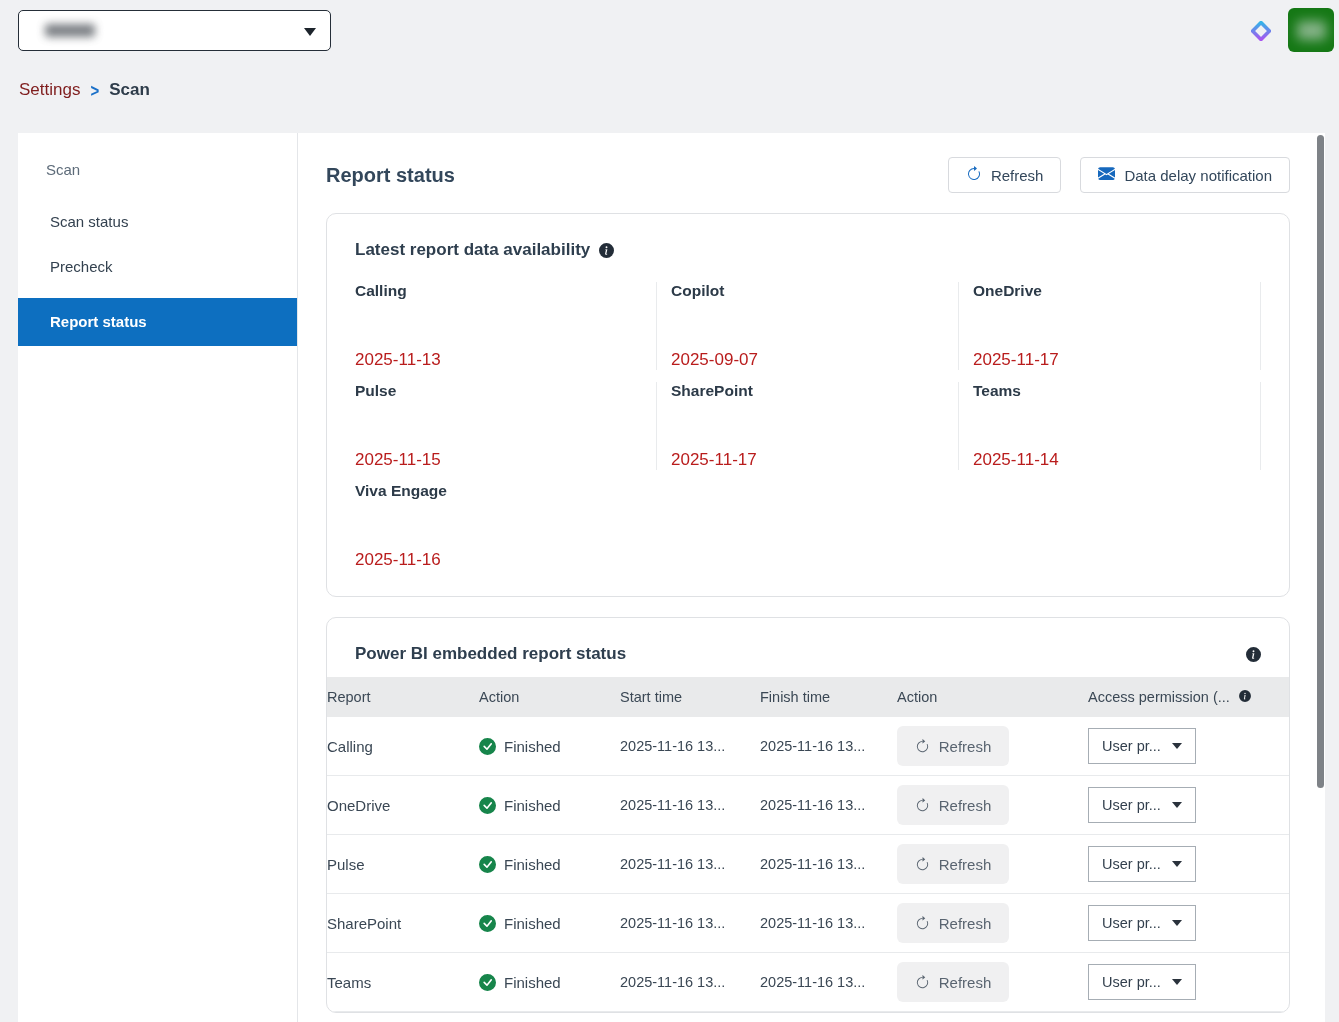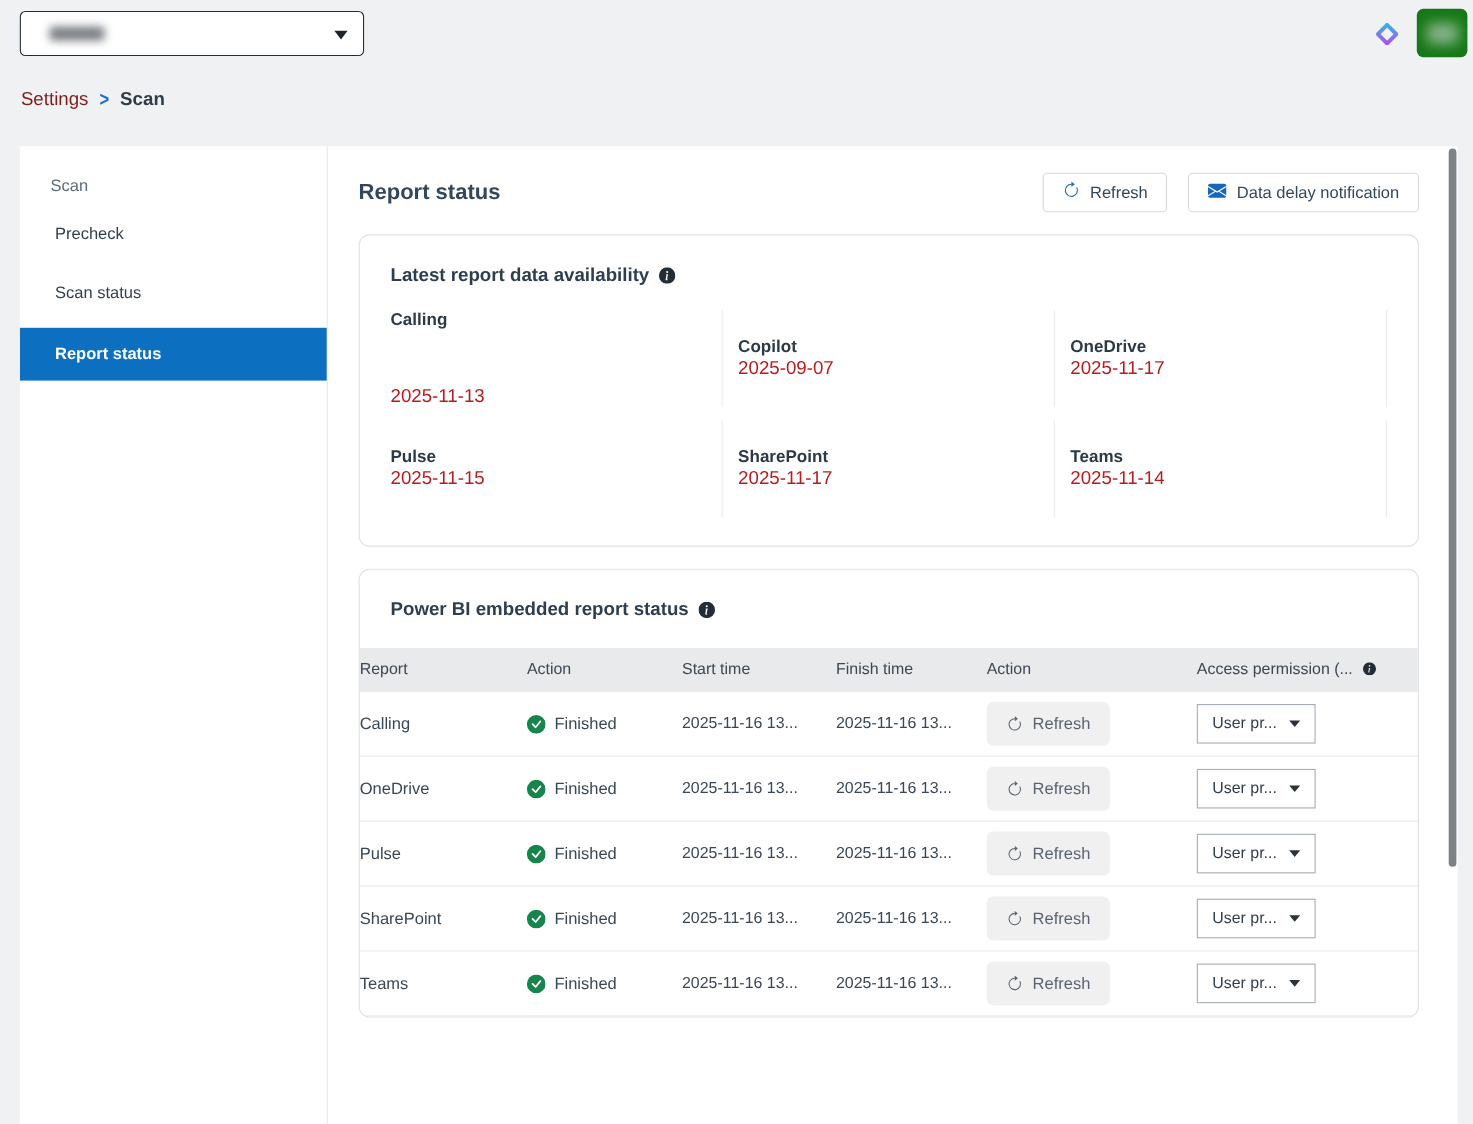--- a/index.html
+++ b/index.html
@@ -98,29 +98,29 @@
 
   
   .card.availability { padding:26px 28px 14px; }
   .card.availability .card-title-row { margin-bottom:22px;text-align:center; }
   .avail-grid { display:grid; grid-template-columns:1fr 1fr 1fr; }
   .acell {
     height:88px; margin-bottom:12px; border-right:1px solid #e9ebed;
     display:flex; flex-direction:column; justify-content:space-between;
     padding-right:14px;
   }
-  .acell + .acell { padding-left:0;justify-content:center; }
+  .acell + .acell { padding-left:0; }
   .avail-grid .acell:nth-child(3n+2), .avail-grid .acell:nth-child(3n+3) { padding-left:14px; }
   .acell.noborder { border-right:none; }
   .svc-name { font-size:15.5px; font-weight:bold; color:#2c3a48; }
   .svc-date { font-size:17px; color:#b91c1c; }
 
   
   .card.pbi { padding:0; overflow:hidden; margin-bottom:0; }
-  .card.pbi .card-title-row { padding:26px 28px 0; margin-bottom:25px; }
+  .card.pbi .card-title-row { padding:26px 28px 0; margin-bottom:13px;justify-content:space-between; }
   .tgrid { display:grid; grid-template-columns:152px 141px 140px 137px 191px 1fr; align-items:center; }
   .thead { background:#e9eaeb; height:40px; font-size:14.5px; color:#3b4855; }
   .th:first-child, .td-report { }
   .trow { height:59px; border-bottom:1px solid #e8eaec; font-size:15px; color:#3a4754; }
   .td-time { font-size:14.5px; }
   .status-cell { display:flex; align-items:flex-start; gap:8px; }
   .check-icon { color:#17854b; display:inline-flex; }
   .row-refresh {
     height:40px; width:112px; background:#f0f0f1; border:none; border-radius:6px;
     color:#596470; font-size:15px; font-family:inherit;
@@ -163,22 +163,22 @@
 <div class="breadcrumb">
   <span class="bc-link">Settings</span>
   <span class="bc-sep">&gt;</span>
   <span class="bc-current">Scan</span>
 </div>
 
 <div class="panel">
 
   <div class="sidebar">
     <div class="side-section">Scan</div>
+    <div class="side-item">Scan status</div>
     <div class="side-item first">Precheck</div>
-    <div class="side-item">Scan status</div>
     <div class="side-item active">Report status</div>
   </div>
 
   <div class="content">
 
     <div class="content-header">
       <div class="page-title">Report status</div>
       <div class="hdr-buttons">
         <button class="btn-outline">
           <span class="icon-blue">
@@ -233,20 +233,24 @@
   <div class="acell">
     <div class="svc-name">SharePoint</div>
     <div class="svc-date">2025-11-17</div>
   </div>
 
   <div class="acell">
     <div class="svc-name">Teams</div>
     <div class="svc-date">2025-11-14</div>
   </div>
 
+  <div class="acell noborder">
+    <div class="svc-name">Viva Engage</div>
+    <div class="svc-date">2025-11-16</div>
+  </div>
 </div>
     </div>
 
     <div class="card pbi">
       <div class="card-title-row">
         <span>Power BI embedded report status</span>
         <span class="info-icon">
           <svg width="15" height="15" viewBox="0 0 16 16" fill="currentColor">
               <path d="M8 16A8 8 0 1 0 8 0a8 8 0 0 0 0 16zm.93-9.412-1 4.705c-.07.34.029.533.304.533.194 0 .487-.07.686-.246l-.088.416c-.287.346-.92.598-1.465.598-.703 0-1.002-.422-.808-1.319l.738-3.468c.064-.293.006-.399-.287-.47l-.451-.081.082-.381 2.29-.287zM8 5.5a1 1 0 1 1 0-2 1 1 0 0 1 0 2z"></path>
             </svg>

